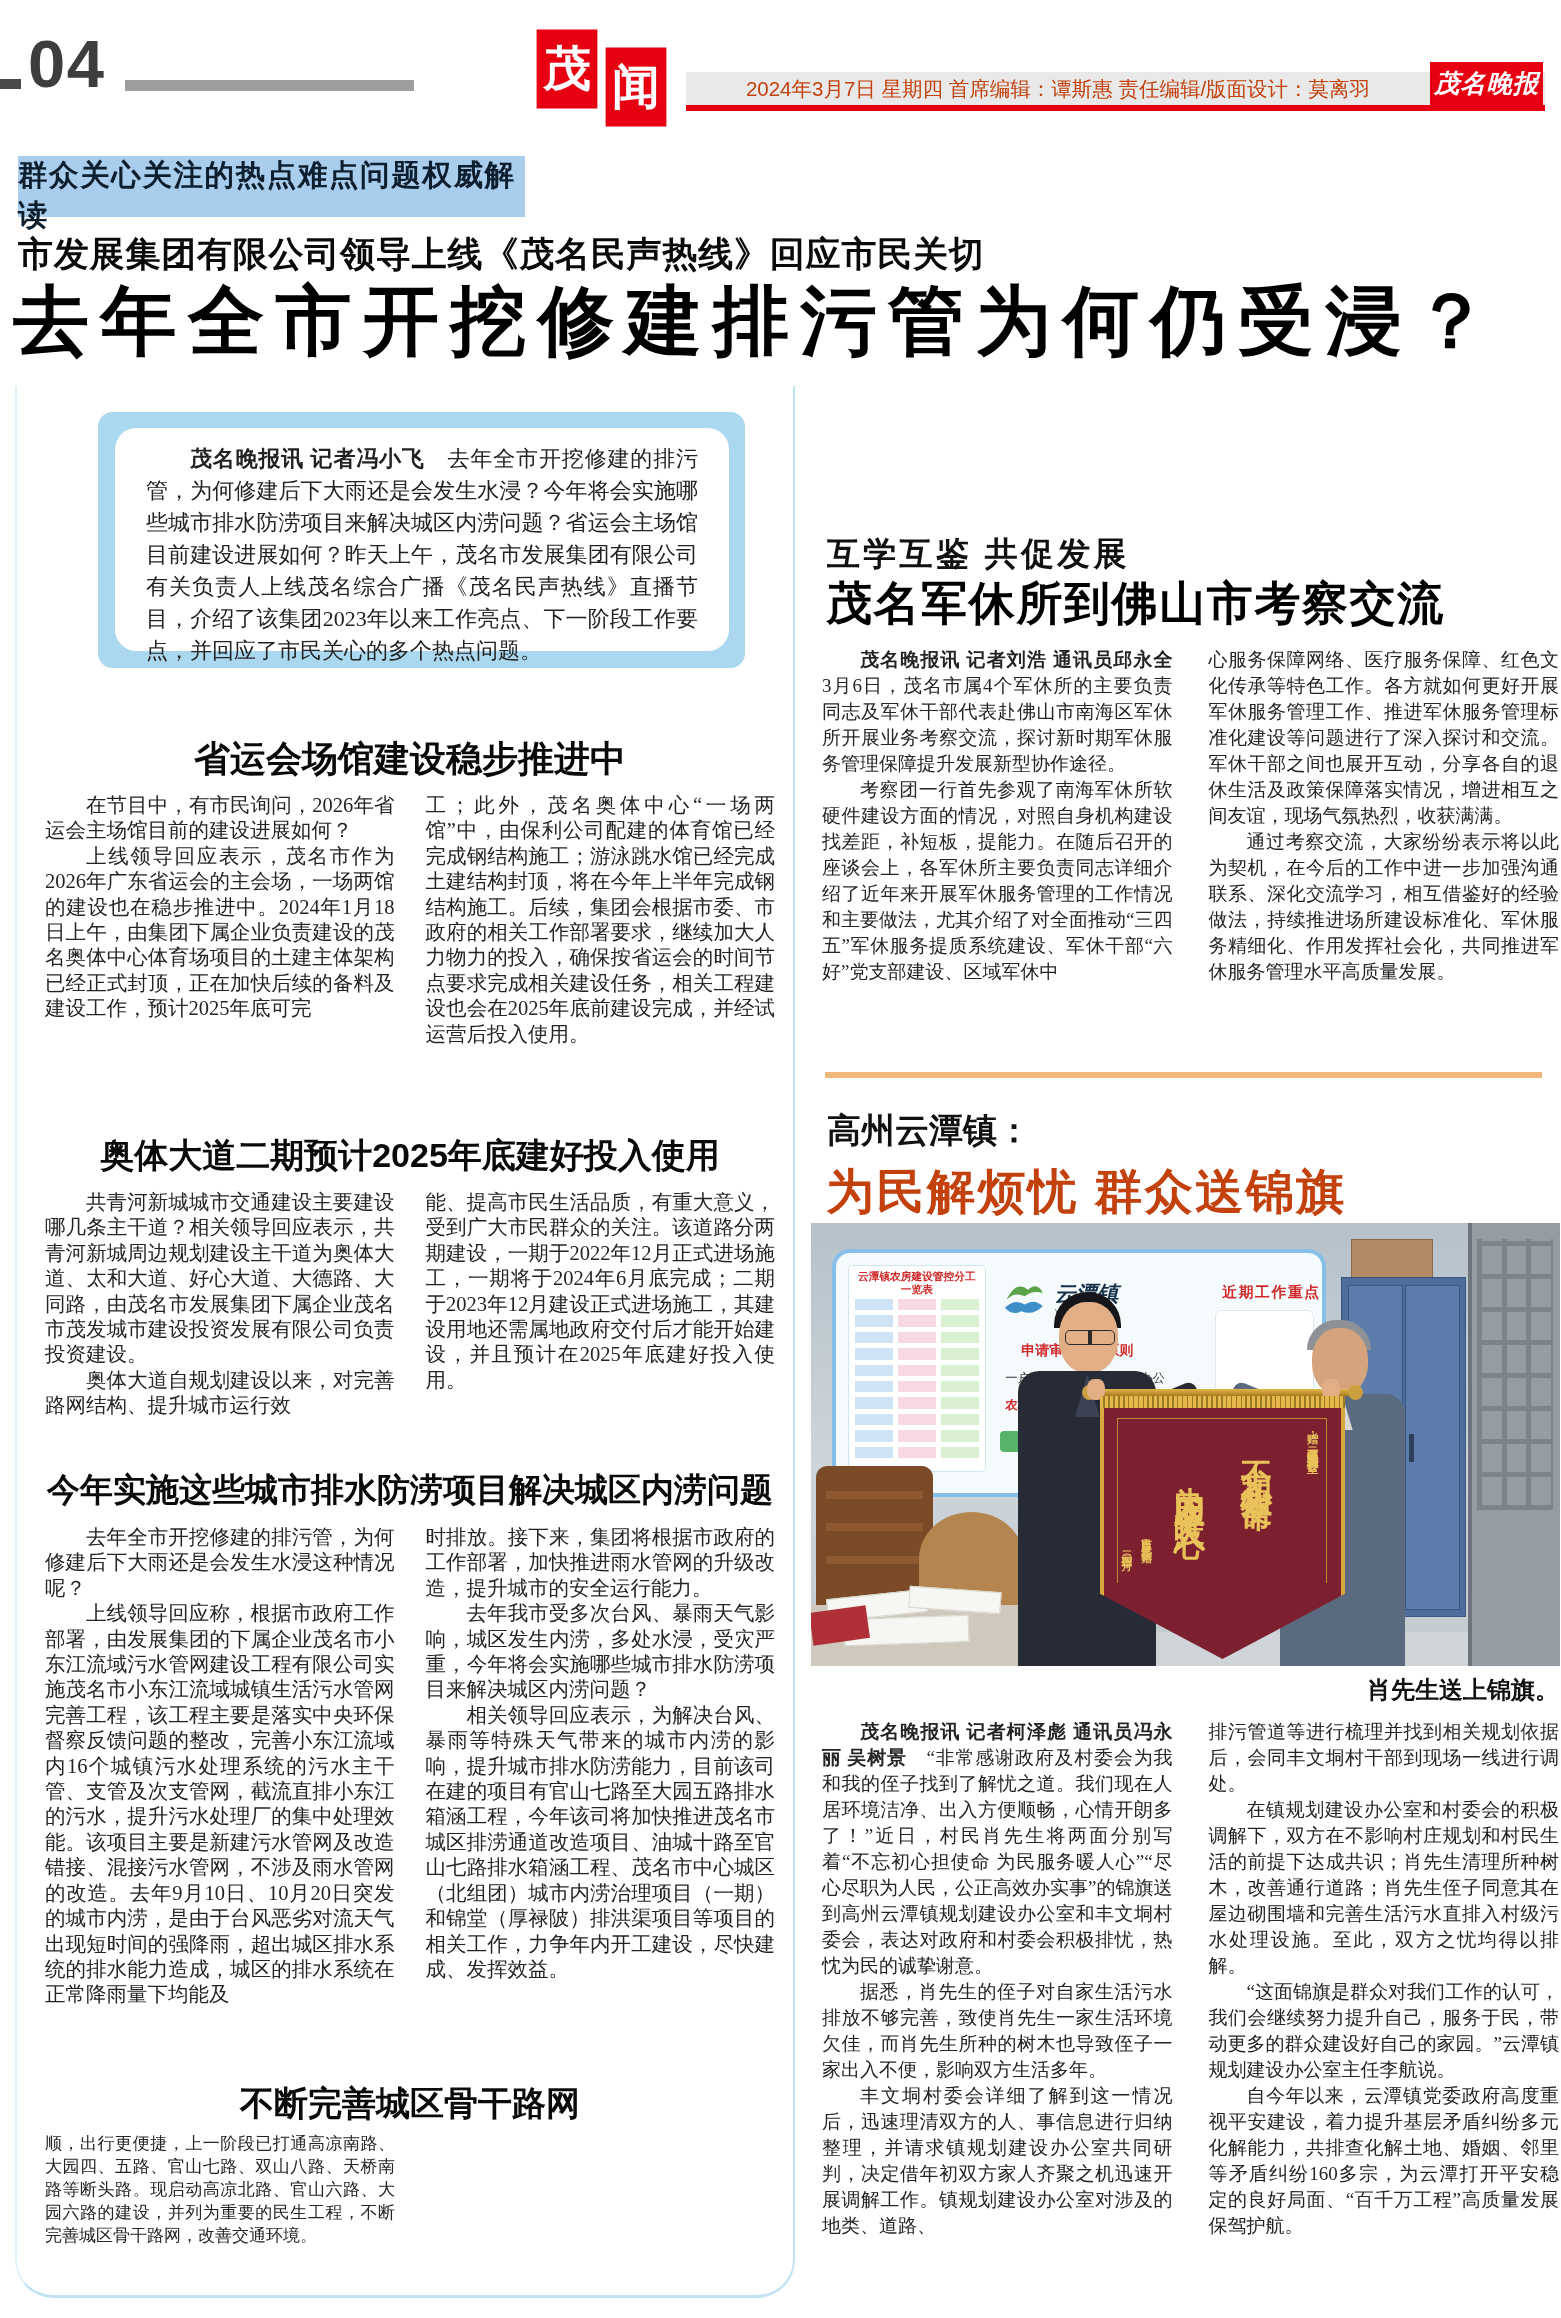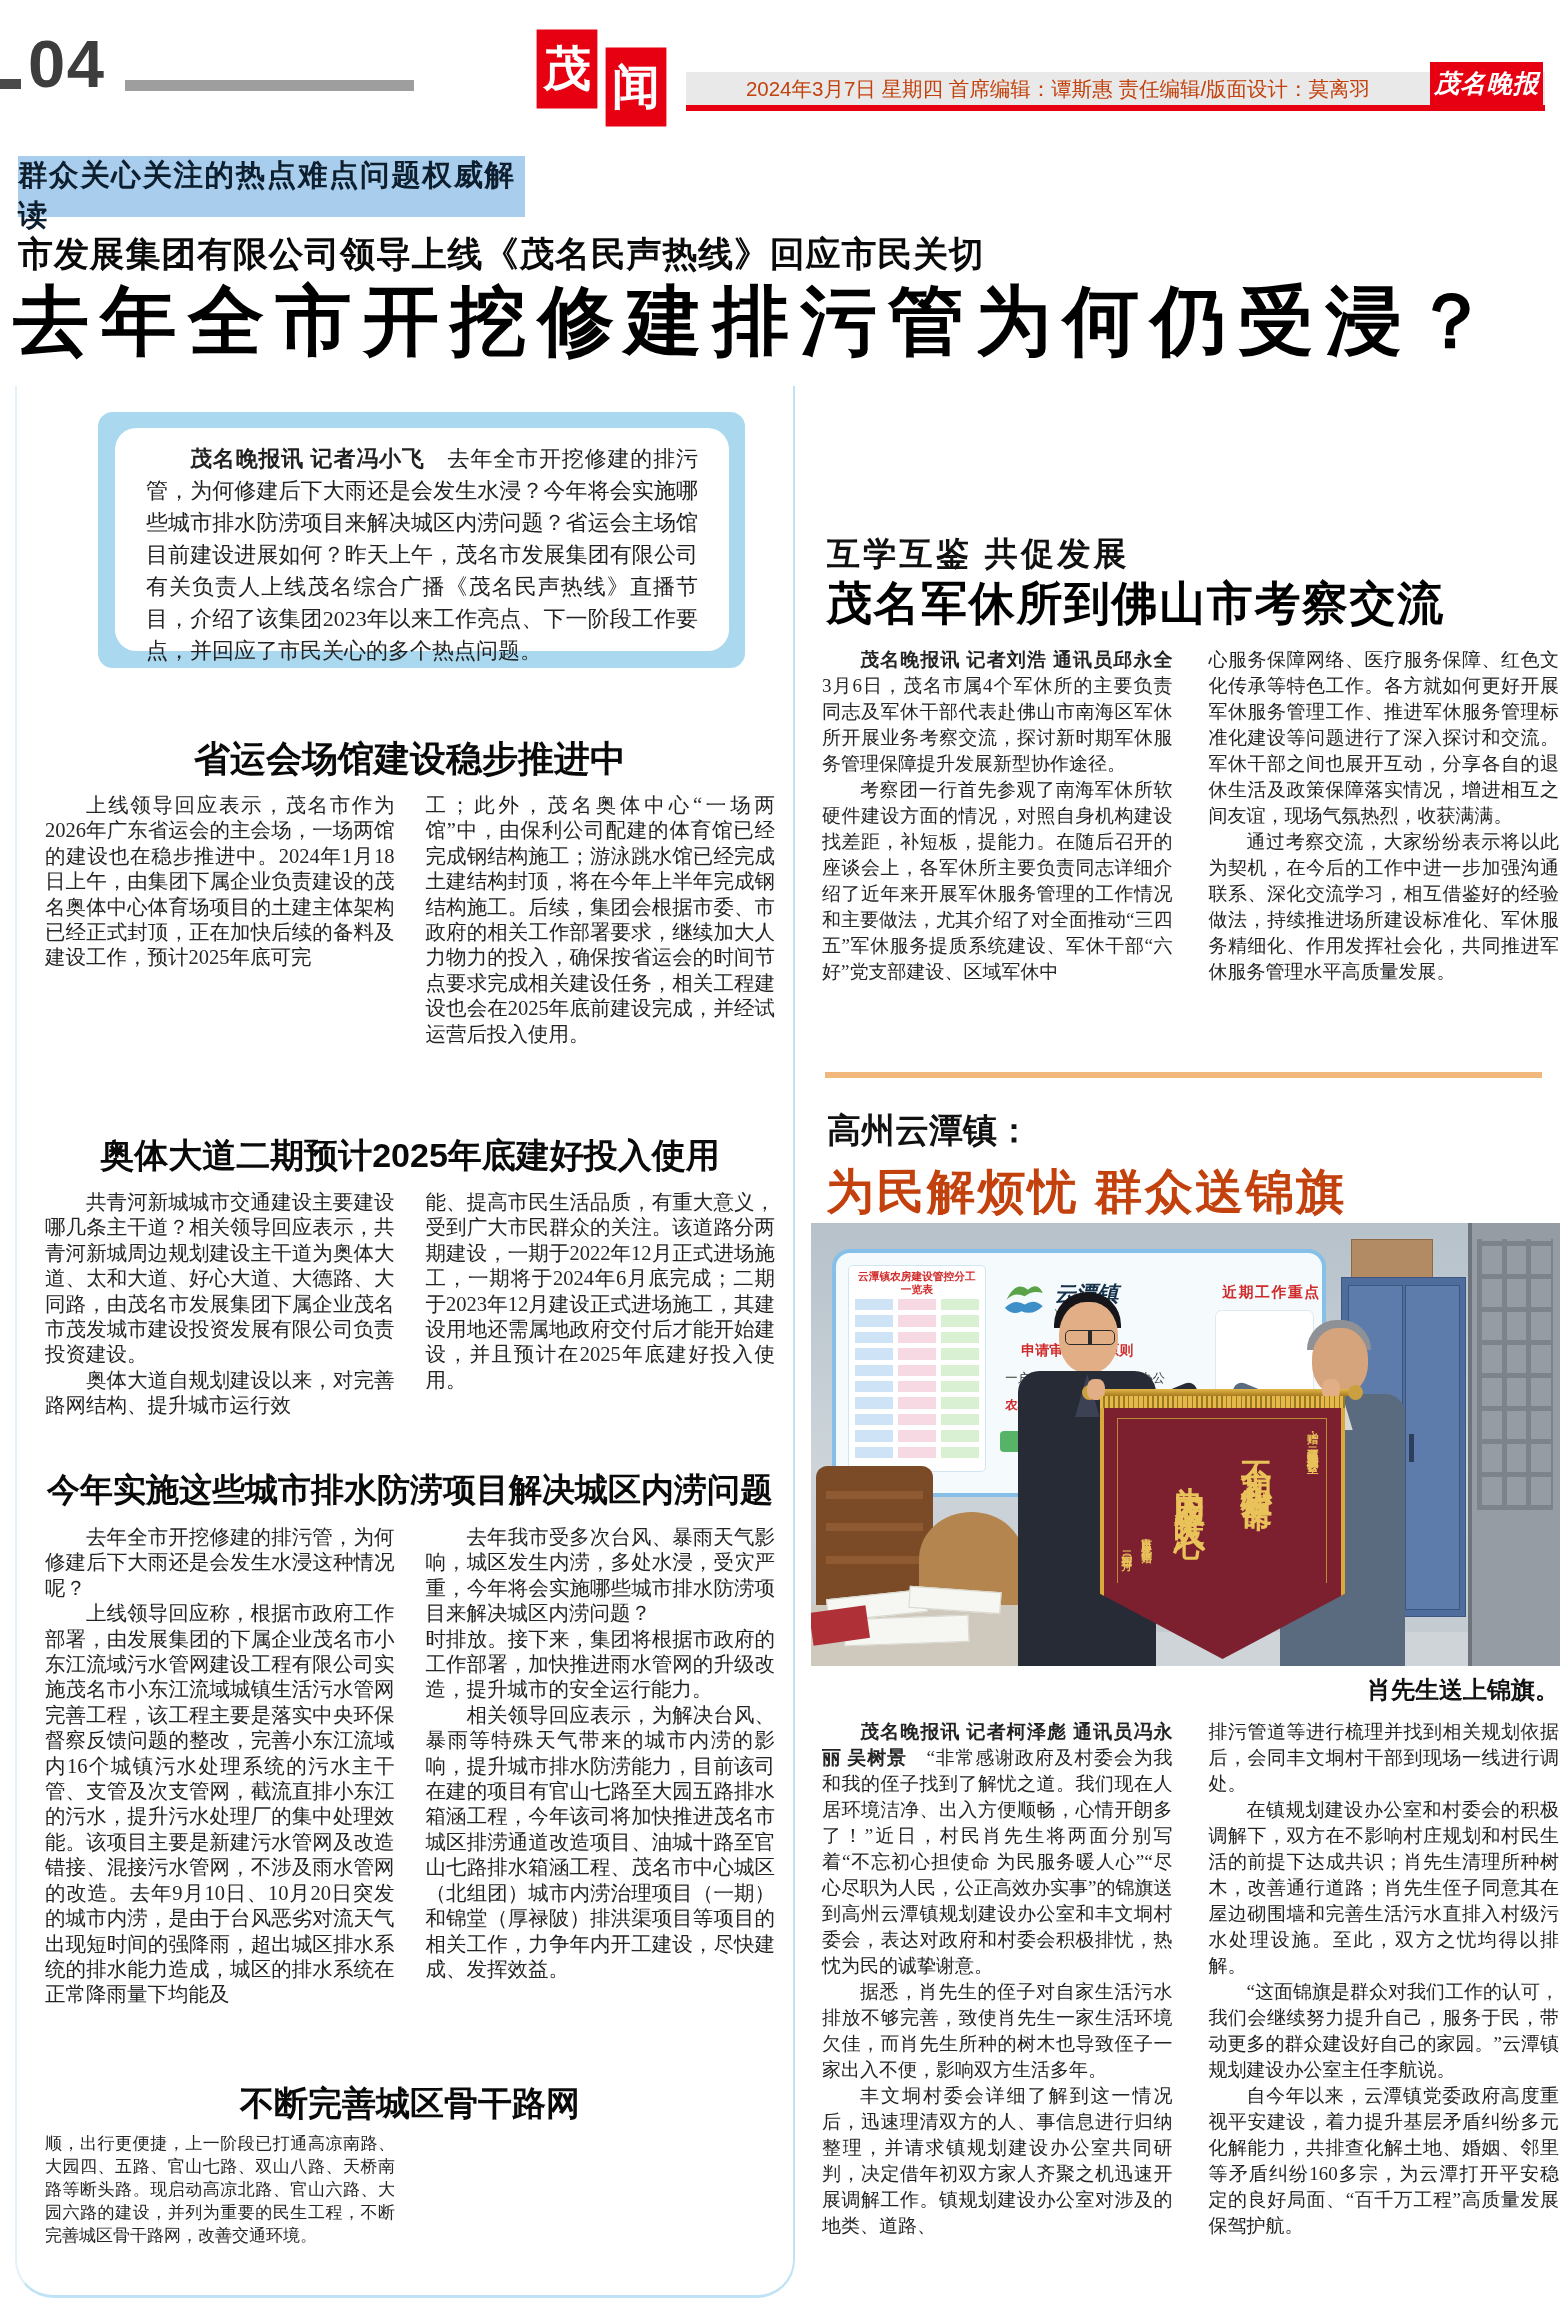--- a/index.html
+++ b/index.html
@@ -162,20 +162,21 @@
 
   <div class="abs" id="frame"></div>
   <div class="abs" id="leadbox"></div>
   <div class="abs" id="leadinner">
     <p><b class="byl">茂名晚报讯 记者冯小飞　</b><span>去年全市开挖修建的排污管，为何修建后下大雨还是会发生水浸？今年将会实施哪些城市排水防涝项目来解决城区内涝问题？省运会主场馆目前建设进展如何？昨天上午，茂名市发展集团有限公司有关负责人上线茂名综合广播《茂名民声热线》直播节目，介绍了该集团2023年以来工作亮点、下一阶段工作要点，并回应了市民关心的多个热点问题。</span></p>
   </div>
 
   <div class="abs qa-title" style="top:735px;font-size:36px">省运会场馆建设稳步推进中</div>
   <div class="abs lcols qa-body" style="top:793px">
     <div class="lcol">
+        <p class="para">在节目中，有市民询问，2026年省运会主场馆目前的建设进展如何？</p>
         <p class="para">上线领导回应表示，茂名市作为2026年广东省运会的主会场，一场两馆的建设也在稳步推进中。2024年1月18日上午，由集团下属企业负责建设的茂名奥体中心体育场项目的土建主体架构已经正式封顶，正在加快后续的备料及建设工作，预计2025年底可完</p>
       </div>
     <div class="lcol">
         <p class="para noind">工；此外，茂名奥体中心“一场两馆”中，由保利公司配建的体育馆已经完成钢结构施工；游泳跳水馆已经完成土建结构封顶，将在今年上半年完成钢结构施工。后续，集团会根据市委、市政府的相关工作部署要求，继续加大人力物力的投入，确保按省运会的时间节点要求完成相关建设任务，相关工程建设也会在2025年底前建设完成，并经试运营后投入使用。</p>
       </div>
   </div>
 
   <div class="abs qa-title" style="top:1133px;font-size:34px">奥体大道二期预计2025年底建好投入使用</div>
   <div class="abs lcols qa-body" style="top:1190px">
     <div class="lcol">
@@ -187,22 +188,22 @@
       </div>
   </div>
 
   <div class="abs qa-title" style="top:1468px;font-size:33px">今年实施这些城市排水防涝项目解决城区内涝问题</div>
   <div class="abs lcols qa-body" style="top:1525px">
     <div class="lcol">
         <p class="para">去年全市开挖修建的排污管，为何修建后下大雨还是会发生水浸这种情况呢？</p>
         <p class="para">上线领导回应称，根据市政府工作部署，由发展集团的下属企业茂名市小东江流域污水管网建设工程有限公司实施茂名市小东江流域城镇生活污水管网完善工程，该工程主要是落实中央环保督察反馈问题的整改，完善小东江流域内16个城镇污水处理系统的污水主干管、支管及次支管网，截流直排小东江的污水，提升污水处理厂的集中处理效能。该项目主要是新建污水管网及改造错接、混接污水管网，不涉及雨水管网的改造。去年9月10日、10月20日突发的城市内涝，是由于台风恶劣对流天气出现短时间的强降雨，超出城区排水系统的排水能力造成，城区的排水系统在正常降雨量下均能及</p>
       </div>
     <div class="lcol">
+        <p class="para noind">时排放。接下来，集团将根据市政府的工作部署，加快推进雨水管网的升级改造，提升城市的安全运行能力。</p>
         <p class="para">去年我市受多次台风、暴雨天气影响，城区发生内涝，多处水浸，受灾严重，今年将会实施哪些城市排水防涝项目来解决城区内涝问题？</p>
-        <p class="para noind">时排放。接下来，集团将根据市政府的工作部署，加快推进雨水管网的升级改造，提升城市的安全运行能力。</p>
         <p class="para">相关领导回应表示，为解决台风、暴雨等特殊天气带来的城市内涝的影响，提升城市排水防涝能力，目前该司在建的项目有官山七路至大园五路排水箱涵工程，今年该司将加快推进茂名市城区排涝通道改造项目、油城十路至官山七路排水箱涵工程、茂名市中心城区（北组团）城市内涝治理项目（一期）和锦堂（厚禄陂）排洪渠项目等项目的相关工作，力争年内开工建设，尽快建成、发挥效益。</p>
       </div>
   </div>
 
   <div class="abs qa-title" style="top:2081px;font-size:34px">不断完善城区骨干路网</div>
   <div class="abs lcols qa-body-sm" style="top:2132px">
     <div class="lcol">
         <p class="para noind">顺，出行更便捷，上一阶段已打通高凉南路、大园四、五路、官山七路、双山八路、天桥南路等断头路。现启动高凉北路、官山六路、大园六路的建设，并列为重要的民生工程，不断完善城区骨干路网，改善交通环境。</p>
       </div>
   </div>

